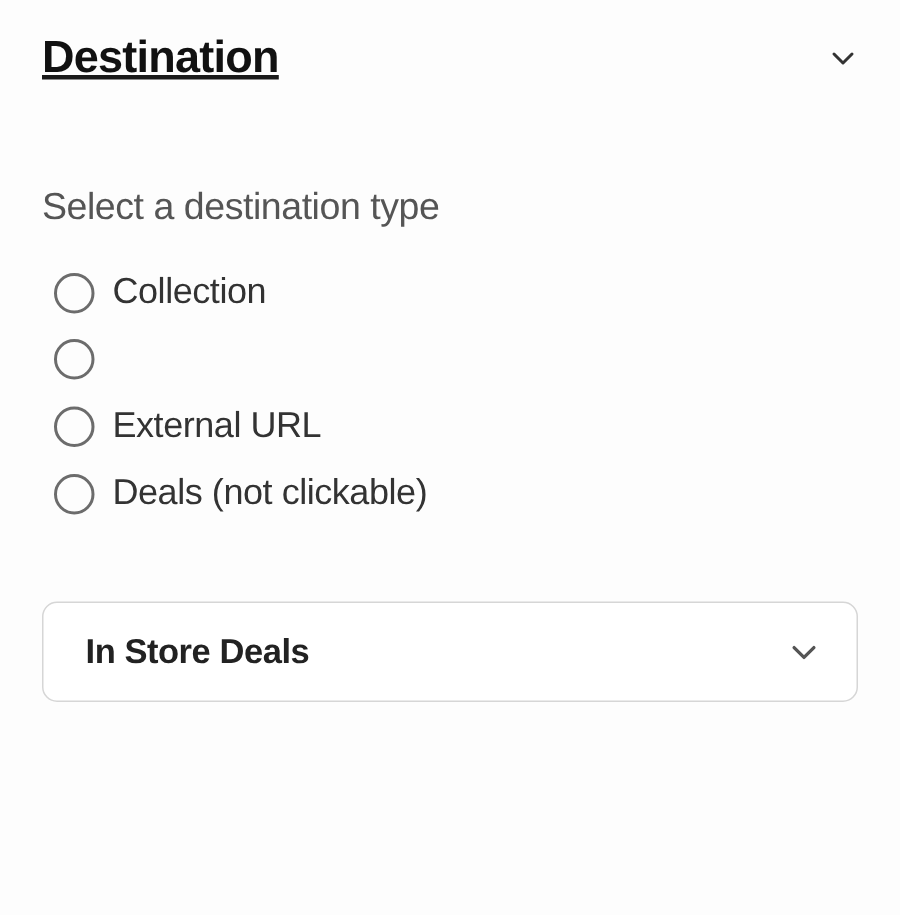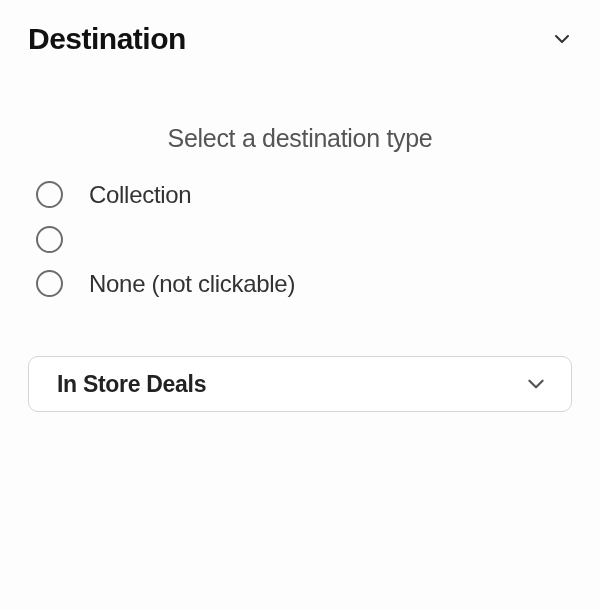--- a/index.html
+++ b/index.html
@@ -9,44 +9,45 @@
       background: #fdfdfd;
       font-family: -apple-system, BlinkMacSystemFont, "Segoe UI", Helvetica, Arial, sans-serif;
       color: #1a1a1a;
       padding: 22px 28px 20px 28px;
     }
     .section-header {
       display: flex;
       align-items: center;
       justify-content: space-between;
       cursor: pointer;
+      text-decoration: underline;
     }
     .section-title {
       font-size: 30px;
       font-weight: 700;
       letter-spacing: -0.5px;
       color: #111;
     }
     .prompt {
       font-size: 25px;
       color: #555;
       margin-top: 68px;
       margin-bottom: 28px;
       letter-spacing: -0.3px;
-      text-align: center;
     }
     .radio-group {
       display: flex;
       flex-direction: column;
       gap: 17px;
       padding-left: 8px;
     }
     .radio-row {
       display: flex;
-      gap: 26px;
+      align-items: center;
+      gap: 12px;
       cursor: pointer;
     }
     .radio-outer {
       width: 27px;
       height: 27px;
       border-radius: 50%;
       border: 2.3px solid #6c6c6c;
       display: flex;
       align-items: center;
       justify-content: center;
@@ -63,21 +64,21 @@
     }
     .radio-label {
       font-size: 24px;
       color: #333;
       letter-spacing: -0.3px;
     }
     .select-box {
       margin-top: 58px;
       border: 1px solid #d6d6d6;
       border-radius: 10px;
-      height: 56px;
+      height: 67px;
       display: flex;
       align-items: center;
       justify-content: space-between;
       padding: 0 24px 0 28px;
       cursor: pointer;
       background: #fff;
     }
     .select-value {
       font-size: 23px;
       font-weight: 600;
@@ -108,24 +109,28 @@
   <label class="radio-row">
     <span class="radio-outer"></span>
     <span class="radio-label">Collection</span>
   </label>
 
 
   <label class="radio-row">
     <span class="radio-outer"></span>
   </label>
 
+  <label class="radio-row">
+    <span class="radio-outer"></span>
+    <span class="radio-label">External URL</span>
+  </label>
 
   <label class="radio-row">
     <span class="radio-outer"></span>
-    <span class="radio-label">None (not clickable)</span>
+    <span class="radio-label">Deals (not clickable)</span>
   </label>
 
 </div>
 
 <div class="select-box">
   <span class="select-value">In Store Deals</span>
   <span class="chev">
     <svg width="22" height="22" viewBox="0 0 20 20" fill="none">
       <path d="M4 7 L10 13 L16 7" stroke="#555" stroke-width="2" stroke-linecap="round" stroke-linejoin="round"></path>
     </svg>

